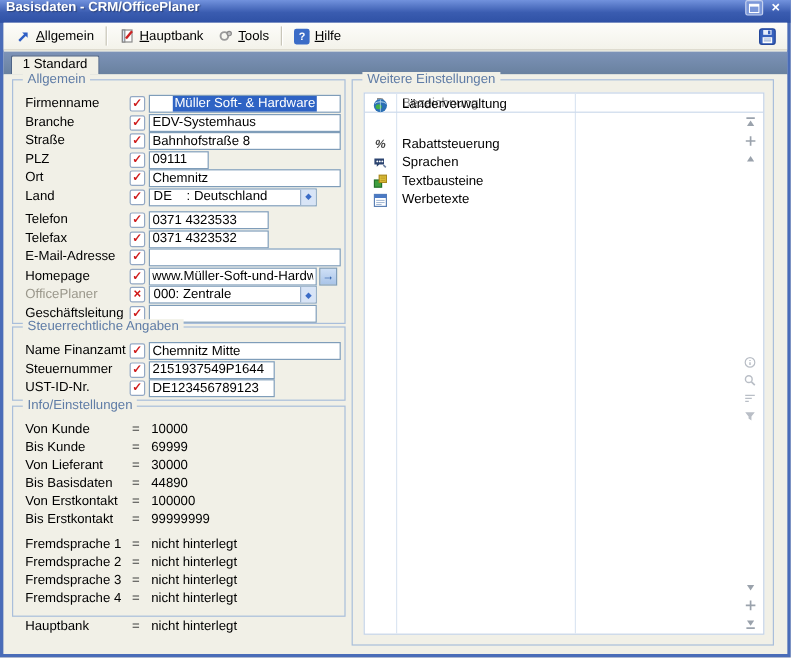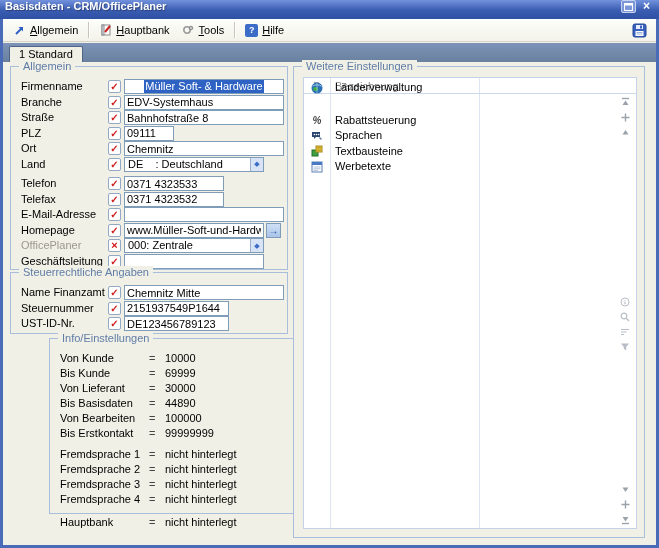--- a/index.html
+++ b/index.html
@@ -47,21 +47,21 @@
     height:16px;background:#f1f0e7;border:1px solid #4f6486;border-bottom:none;
     border-radius:2px 2px 0 0;padding:1px 9px 0 9px;font-size:11px;color:#000;
   }
   
   .content{position:absolute;top:43px;left:0;width:653px;height:483px;background:#f1f0e7;}
   .group{position:absolute;border:1px solid #a9bedb;background:#f1f0e7;}
   .g-label{position:absolute;top:-7px;left:8px;background:#f1f0e7;padding:0 4px;color:#5f7ca6;font-size:11px;line-height:12px;}
   
   .g-allgemein{left:7px;top:4px;width:278px;height:204px;}
   .g-steuer{left:7px;top:210px;width:278px;height:62px;}
-  .g-info{left:7px;top:276px;width:278px;height:176px;margin-left:39px;}
+  .g-info{left:7px;top:276px;width:278px;height:176px;}
   .g-weitere{left:290px;top:4px;width:352px;height:472px;}
   
   .frow{position:absolute;left:0;width:278px;height:15px;}
   .flabel{position:absolute;left:10px;top:0;line-height:15px;white-space:nowrap;}
   .flabel.disabled{color:#9b988c;}
   .chk{
     position:absolute;left:97px;top:1px;width:13px;height:13px;
     background:#fff;border:1px solid #93a8c4;border-radius:2px;
     display:flex;align-items:center;justify-content:center;
     color:#cf1d1d;font-size:10px;line-height:11px;font-weight:bold;cursor:default;
@@ -292,21 +292,21 @@
           <span class="ilabel">Von Lieferant</span>
           <span class="ieq">=</span>
           <span class="ival">30000</span>
         </div>
         <div class="irow" style="top:57px">
           <span class="ilabel">Bis Basisdaten</span>
           <span class="ieq">=</span>
           <span class="ival">44890</span>
         </div>
         <div class="irow" style="top:72px">
-          <span class="ilabel">Von Bearbeiten</span>
+          <span class="ilabel">Von Erstkontakt</span>
           <span class="ieq">=</span>
           <span class="ival">100000</span>
         </div>
         <div class="irow" style="top:87px">
           <span class="ilabel">Bis Erstkontakt</span>
           <span class="ieq">=</span>
           <span class="ival">99999999</span>
         </div>
 
         <div class="irow" style="top:108px">

